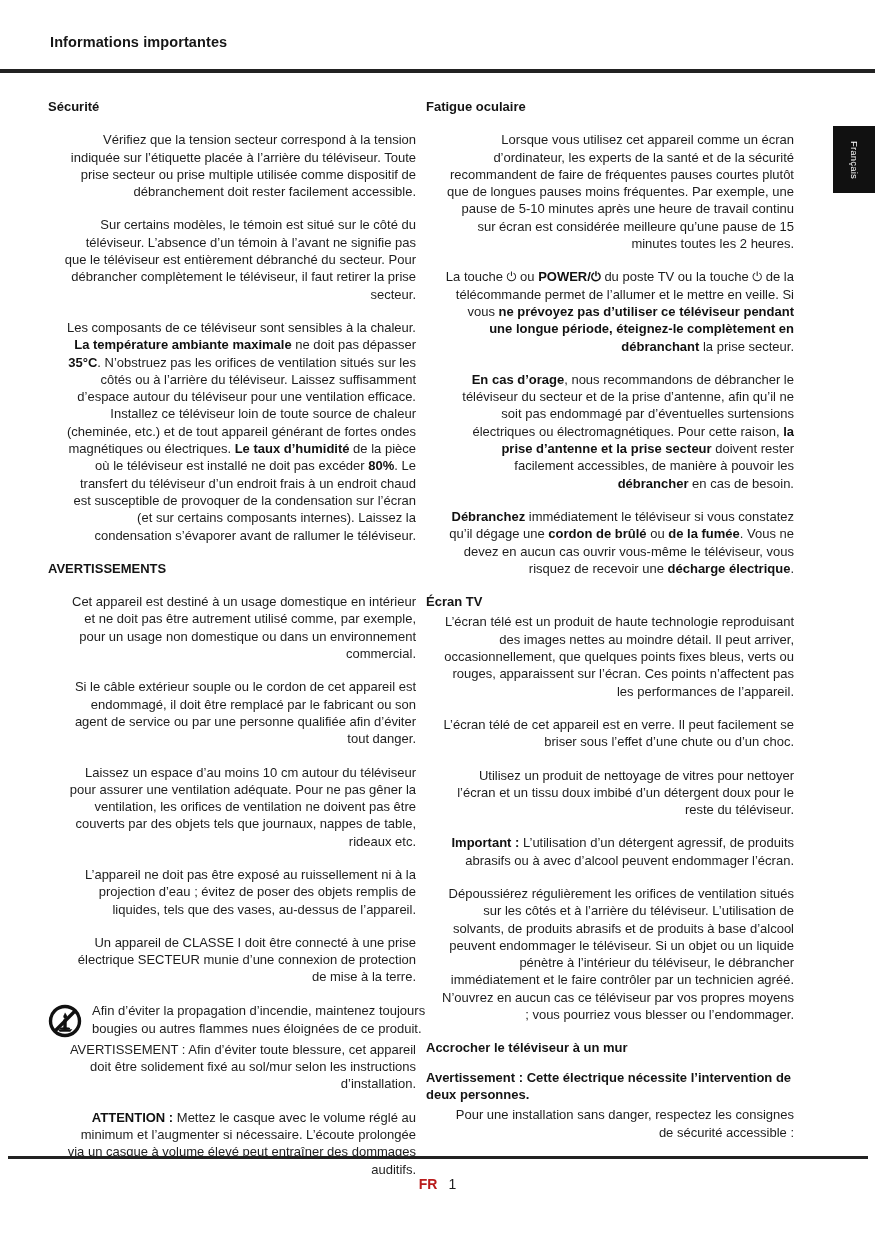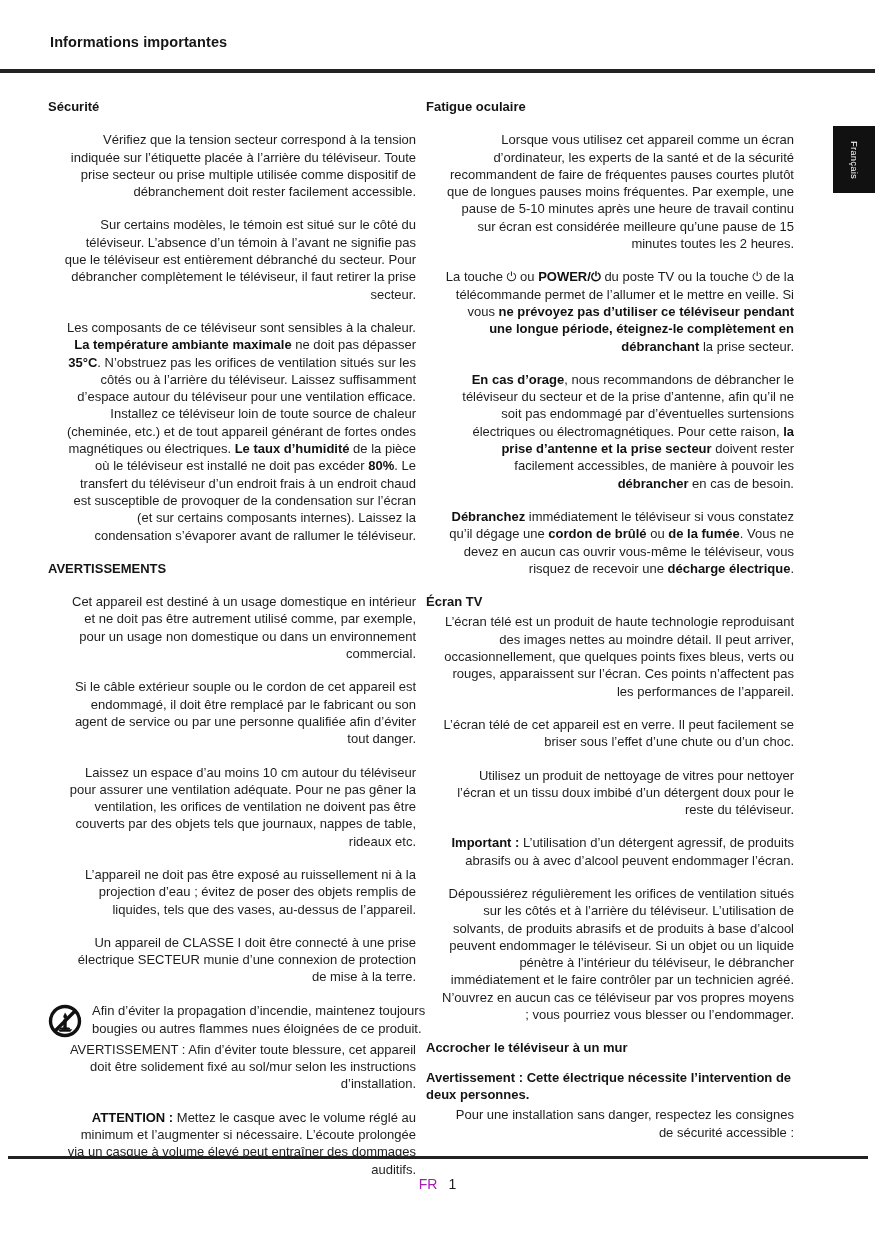--- a/index.html
+++ b/index.html
@@ -147,22 +147,22 @@
   }
   .footer-center {
     position: absolute;
     left: 0;
     top: 20px;
     width: 875px;
     text-align: center;
     font-size: 14px;
   }
   .footer-lang {
-    font-weight: normal;
-    color: #a21caf;
+    font-weight: bold;
+    color: #b91c1c;
   }
   .footer-page {
     margin-left: 11px;
     color: #1d1d1d;
     font-weight: normal;
   }
 </style>
 </head>
 <body>
 

